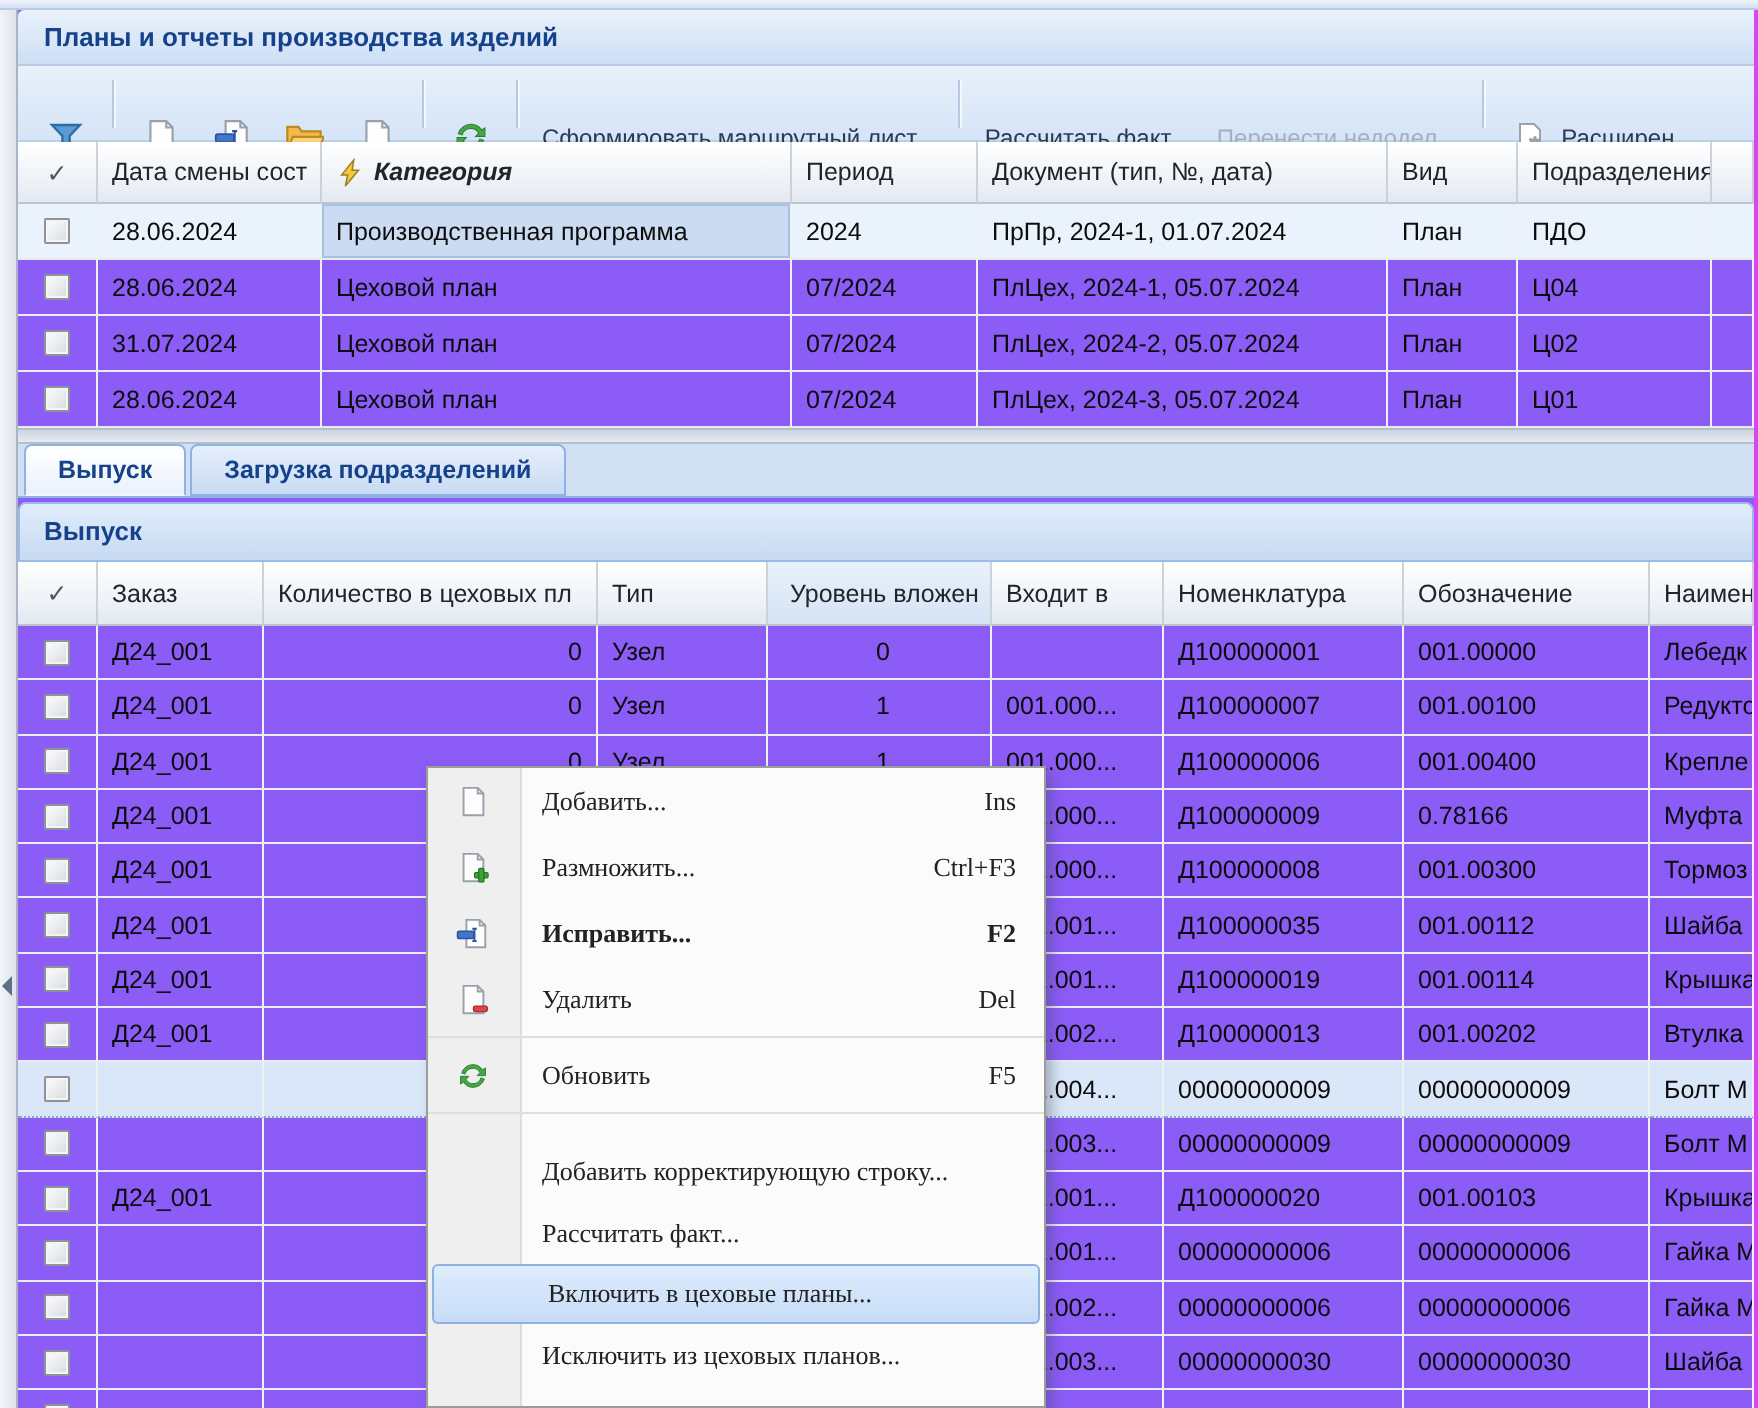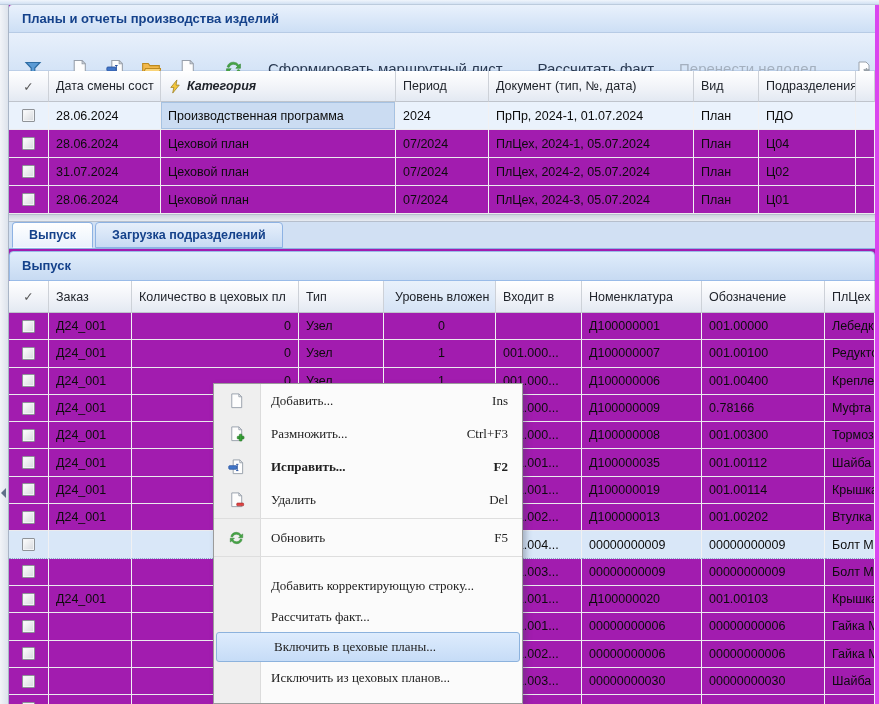--- a/index.html
+++ b/index.html
@@ -9,35 +9,35 @@
 
   
   #top-strip { left:0; top:0; width:879px; height:5px;
     background:linear-gradient(#f0f5fc,#d2e1f3); border-bottom:1px solid #bccbdd; }
   #left-strip { left:0; top:5px; width:9px; height:699px;
     background:linear-gradient(90deg,#f2f4f8,#dde3ec); border-right:1px solid #a9b5c6; }
   #collapse-arrow { position:absolute; left:1px; top:483px; width:0; height:0;
     border-top:5px solid transparent; border-bottom:5px solid transparent;
     border-right:5px solid #5f6f88; }
 
-  #panel { left:9px; top:5px; width:870px; height:699px; background:#a21caf;
-    border-right:4px solid #d946ef; overflow:hidden; }
+  #panel { left:9px; top:5px; width:870px; height:699px; background:#8b5cf6;
+    border-right:2px solid #d946ef; overflow:hidden; }
 
   
   #title-bar { left:0; top:0; width:100%; height:28px;
     background:linear-gradient(#e9f1fc,#cddff5); border-bottom:1px solid #b7cbe5;
     border-top-left-radius:3px; line-height:27px; padding-left:13px;
     color:#15428b; font-weight:bold; font-size:13px; }
 
   
   #toolbar { left:0; top:28px; width:100%; height:38px;
     background:linear-gradient(#e8f0fb,#d5e4f7); border-bottom:1px solid #bccfe8;
     display:flex; align-items:center; padding:0 6px; }
   .tbtn { display:flex; align-items:center; gap:5px; padding:3px 7px; border:none;
-    background:transparent; font-family:inherit; font-size:15px; color:#2a3a52;
+    background:transparent; font-family:inherit; font-size:12px; color:#2a3a52;
     white-space:nowrap; cursor:default;margin-top:34px; }
   .tbtn.disabled { color:#a4b0bf; }
   .ticon { display:inline-flex; width:22px; height:22px; align-items:center; justify-content:center; }
   .tsep { width:1px; height:24px; background:#b6c9e2; box-shadow:1px 0 0 #f4f8fd; margin:0 5px; }
 
   
   .plans-grid { display:grid; grid-template-columns:40px 112px 235px 93px 205px 65px 97px 1fr; }
   .out-grid   { display:grid; grid-template-columns:40px 83px 167px 85px 112px 86px 120px 123px 1fr; }
   .hcell { background:linear-gradient(#ffffff,#eef1f7 65%,#e3e9f2);
     border-right:1px solid #cdd1d8; border-bottom:1px solid #bfc4cc;
@@ -276,21 +276,21 @@
 
   <div id="out-header" class="abs out-grid">
     <div class="hcell center">✓</div>
     <div class="hcell">Заказ</div>
     <div class="hcell">Количество в цеховых пл</div>
     <div class="hcell">Тип</div>
     <div class="hcell sorted">Уровень вложен</div>
     <div class="hcell">Входит в</div>
     <div class="hcell">Номенклатура</div>
     <div class="hcell">Обозначение</div>
-    <div class="hcell">ПлЦех</div>
+    <div class="hcell">Наимен</div>
   </div>
   <div id="out-body" class="abs">
       <div class="trow out-grid">
     <div class="cell center">
           <span class="checkbox"></span>
         </div>
     <div class="cell">Д24_001</div>
     <div class="cell num">0</div>
     <div class="cell">Узел</div>
     <div class="cell lvl">0</div>

